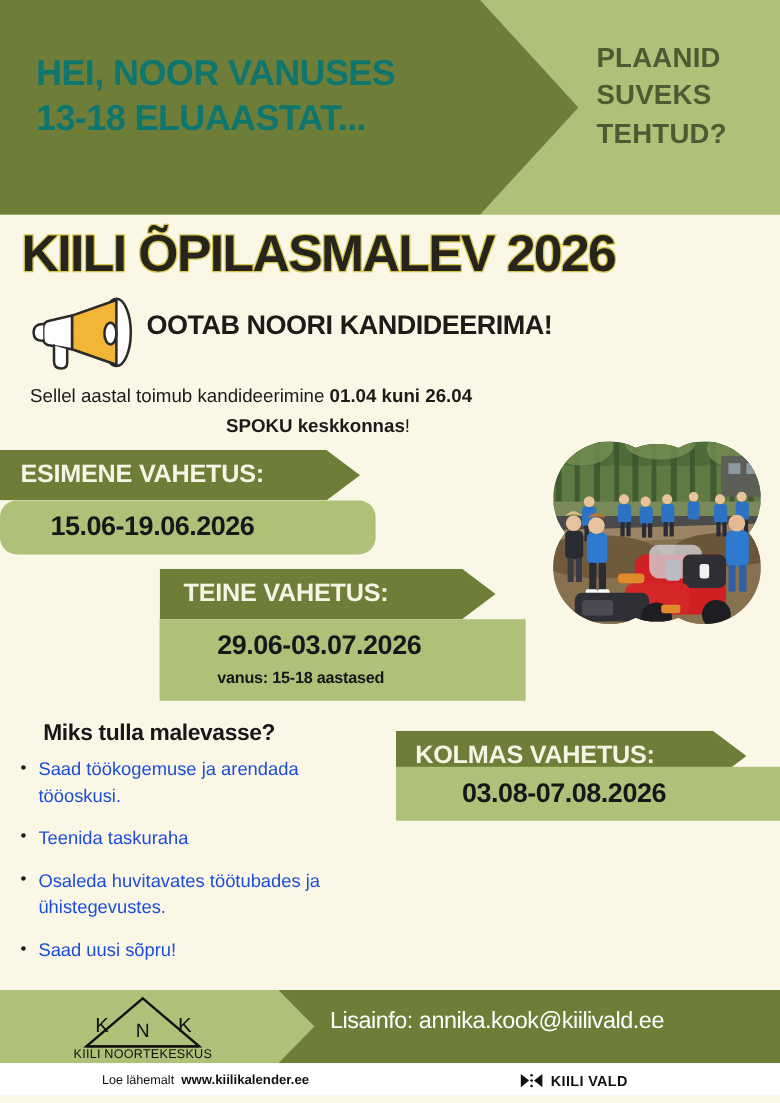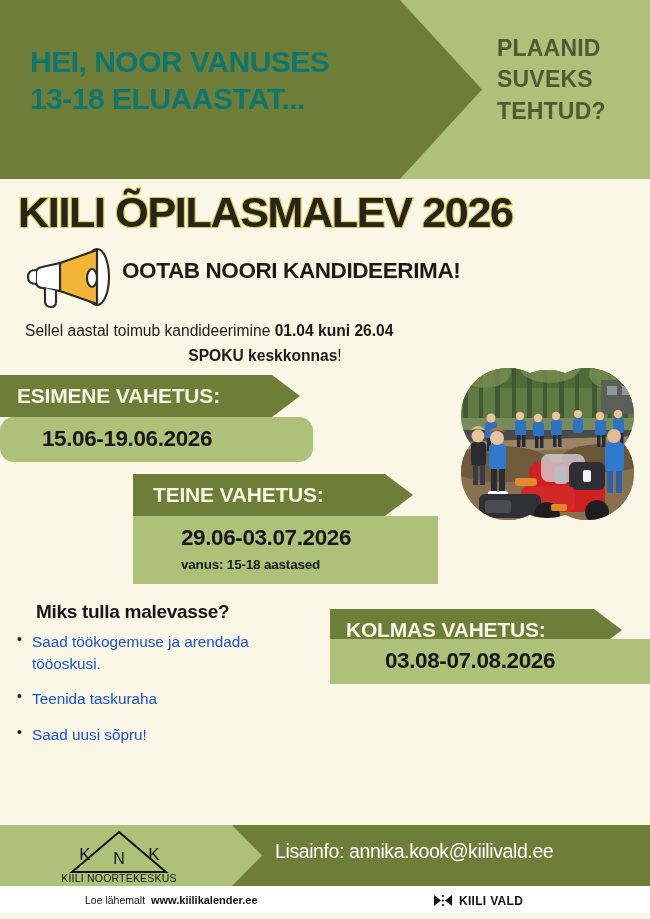--- a/index.html
+++ b/index.html
@@ -457,20 +457,21 @@
     <span>KOLMAS VAHETUS:</span>
   </div>
   <div class="shift-body" id="shift3-body">
     <div class="shift-date">03.08-07.08.2026</div>
   </div>
 
   <div class="benefits-title">Miks tulla malevasse?</div>
   <ul class="benefits-list">
     <li>Saad töökogemuse ja arendada tööoskusi.</li>
     <li>Teenida taskuraha</li>
+    <li>Osaleda huvitavates töötubades ja ühistegevustes.</li>
     <li>Saad uusi sõpru!</li>
   </ul>
 
   <div class="footer-dark"></div>
   <div class="footer-light"></div>
 
   <svg class="knk-logo" viewBox="0 0 122 56">
     <path d="M61 4 L108 44 L14 44 Z" fill="none" stroke="#111111" stroke-width="2"></path>
     <line x1="14" y1="44" x2="108" y2="44" stroke="#111111" stroke-width="2"></line>
     <text x="27" y="32" font-family="Liberation Sans, sans-serif" font-size="17" fill="#111111" text-anchor="middle">K</text>

